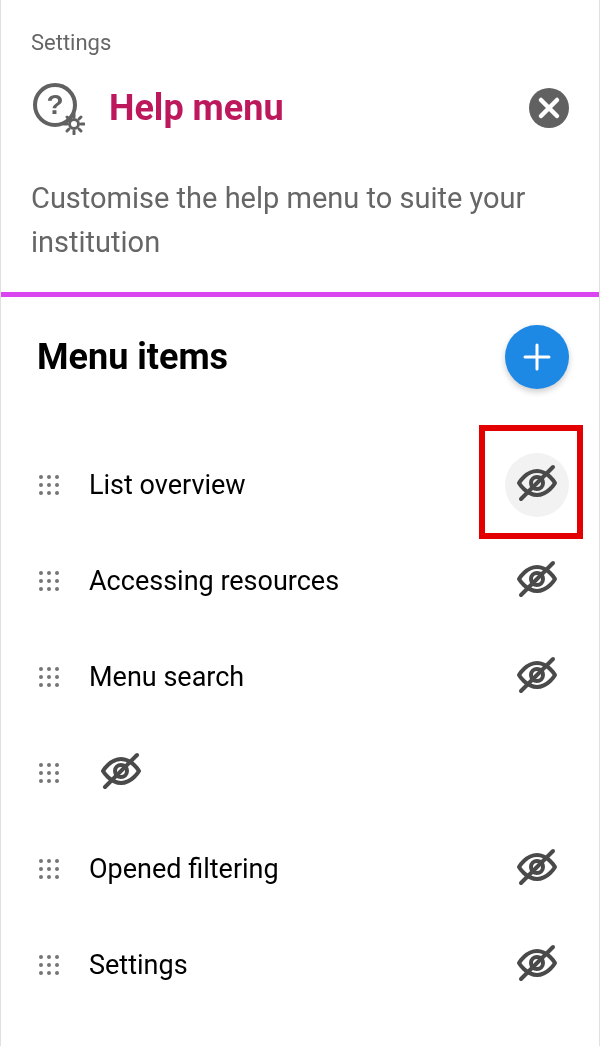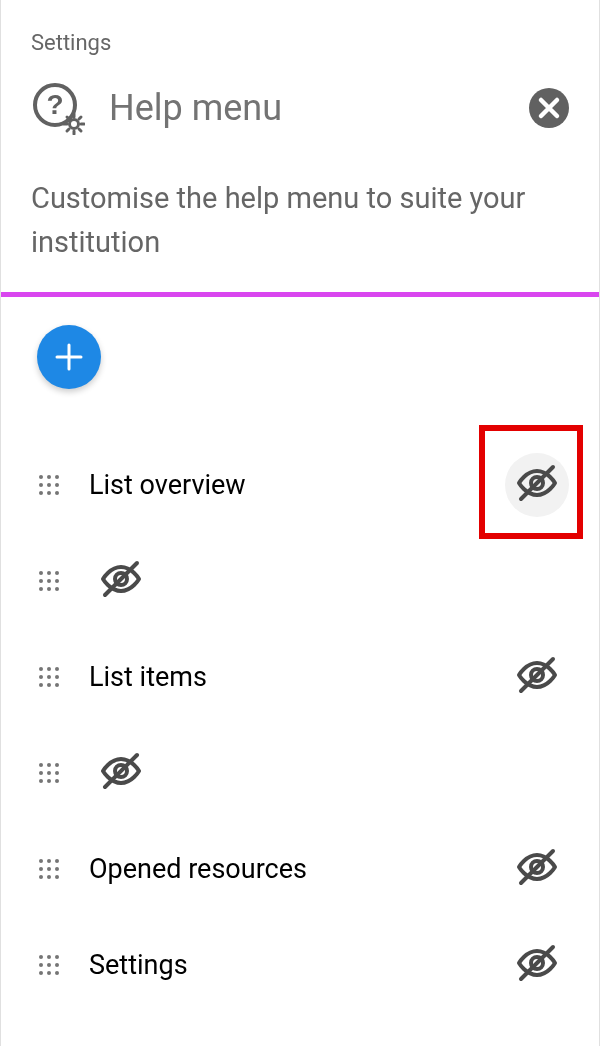--- a/index.html
+++ b/index.html
@@ -34,22 +34,22 @@
       gap: 24px;
       margin-bottom: 42px;
     }
     .help-icon {
       width: 54px;
       height: 54px;
       flex-shrink: 0;
     }
     .help-title {
       font-size: 36px;
-      font-weight: 400;
-      color: #737373;
+      font-weight: 700;
+      color: #be185d;
       flex: 1;
     }
     .close-icon {
       width: 40px;
       height: 40px;
       cursor: pointer;
       flex-shrink: 0;
     }
     .description {
       font-size: 29px;
@@ -161,20 +161,21 @@
           <path d="M 12 12 L 28 28 M 28 12 L 12 28" stroke="#fff" stroke-width="4.5" stroke-linecap="round"></path>
         </svg>
       </span>
     </div>
 
     <div class="description">Customise the help menu to suite your institution</div>
   </div>
 
   <div class="content-section">
     <div class="section-header-row">
+      <div class="section-title">Menu items</div>
       <div class="add-button">
         <svg viewBox="0 0 28 28" width="28" height="28">
           <path d="M 14 2 L 14 26 M 2 14 L 26 14" stroke="#fff" stroke-width="3" stroke-linecap="round"></path>
         </svg>
       </div>
     </div>
 
     <div class="menu-list">
 
     <div class="menu-item">
@@ -210,94 +211,95 @@
                 <circle cx="12" cy="4" r="2"></circle>
                 <circle cx="20" cy="4" r="2"></circle>
     <circle cx="4" cy="12" r="2"></circle>
                 <circle cx="12" cy="12" r="2"></circle>
                 <circle cx="20" cy="12" r="2"></circle>
     <circle cx="4" cy="20" r="2"></circle>
                 <circle cx="12" cy="20" r="2"></circle>
                 <circle cx="20" cy="20" r="2"></circle>
   </g>
 </svg></span>
-          <span class="visibility-button">
-            <span><svg viewBox="0 0 48 48" width="48" height="48">
-  <g fill="none" stroke="#4a4a4a" stroke-width="4" stroke-linecap="round" stroke-linejoin="round">
-    <path d="M 6 24 C 6 24 13 12 24 12 C 35 12 42 24 42 24 C 42 24 35 36 24 36 C 13 36 6 24 6 24 Z"></path>
-    <circle cx="24" cy="24" r="6"></circle>
-    <line x1="8" y1="40" x2="40" y2="8"></line>
-  </g>
-</svg></span>
-          </span>
-        </div>
-        <div class="menu-item">
-          <span class="drag-handle"><svg viewBox="0 0 24 24" width="24" height="24">
-  <g fill="#757575">
-    <circle cx="4" cy="4" r="2"></circle>
-                <circle cx="12" cy="4" r="2"></circle>
-                <circle cx="20" cy="4" r="2"></circle>
-    <circle cx="4" cy="12" r="2"></circle>
-                <circle cx="12" cy="12" r="2"></circle>
-                <circle cx="20" cy="12" r="2"></circle>
-    <circle cx="4" cy="20" r="2"></circle>
-                <circle cx="12" cy="20" r="2"></circle>
-                <circle cx="20" cy="20" r="2"></circle>
-  </g>
-</svg></span>
-          <span class="item-label">List items</span>
-          <span class="visibility-button">
-            <span><svg viewBox="0 0 48 48" width="48" height="48">
-  <g fill="none" stroke="#4a4a4a" stroke-width="4" stroke-linecap="round" stroke-linejoin="round">
-    <path d="M 6 24 C 6 24 13 12 24 12 C 35 12 42 24 42 24 C 42 24 35 36 24 36 C 13 36 6 24 6 24 Z"></path>
-    <circle cx="24" cy="24" r="6"></circle>
-    <line x1="8" y1="40" x2="40" y2="8"></line>
-  </g>
-</svg></span>
-          </span>
-        </div>
-        <div class="menu-item">
-          <span class="drag-handle"><svg viewBox="0 0 24 24" width="24" height="24">
-  <g fill="#757575">
-    <circle cx="4" cy="4" r="2"></circle>
-                <circle cx="12" cy="4" r="2"></circle>
-                <circle cx="20" cy="4" r="2"></circle>
-    <circle cx="4" cy="12" r="2"></circle>
-                <circle cx="12" cy="12" r="2"></circle>
-                <circle cx="20" cy="12" r="2"></circle>
-    <circle cx="4" cy="20" r="2"></circle>
-                <circle cx="12" cy="20" r="2"></circle>
-                <circle cx="20" cy="20" r="2"></circle>
-  </g>
-</svg></span>
-          <span class="visibility-button">
-            <span><svg viewBox="0 0 48 48" width="48" height="48">
-  <g fill="none" stroke="#4a4a4a" stroke-width="4" stroke-linecap="round" stroke-linejoin="round">
-    <path d="M 6 24 C 6 24 13 12 24 12 C 35 12 42 24 42 24 C 42 24 35 36 24 36 C 13 36 6 24 6 24 Z"></path>
-    <circle cx="24" cy="24" r="6"></circle>
-    <line x1="8" y1="40" x2="40" y2="8"></line>
-  </g>
-</svg></span>
-          </span>
-        </div>
-        <div class="menu-item">
-          <span class="drag-handle"><svg viewBox="0 0 24 24" width="24" height="24">
-  <g fill="#757575">
-    <circle cx="4" cy="4" r="2"></circle>
-                <circle cx="12" cy="4" r="2"></circle>
-                <circle cx="20" cy="4" r="2"></circle>
-    <circle cx="4" cy="12" r="2"></circle>
-                <circle cx="12" cy="12" r="2"></circle>
-                <circle cx="20" cy="12" r="2"></circle>
-    <circle cx="4" cy="20" r="2"></circle>
-                <circle cx="12" cy="20" r="2"></circle>
-                <circle cx="20" cy="20" r="2"></circle>
-  </g>
-</svg></span>
-          <span class="item-label">Opened resources</span>
+          <span class="item-label">Accessing resources</span>
+          <span class="visibility-button">
+            <span><svg viewBox="0 0 48 48" width="48" height="48">
+  <g fill="none" stroke="#4a4a4a" stroke-width="4" stroke-linecap="round" stroke-linejoin="round">
+    <path d="M 6 24 C 6 24 13 12 24 12 C 35 12 42 24 42 24 C 42 24 35 36 24 36 C 13 36 6 24 6 24 Z"></path>
+    <circle cx="24" cy="24" r="6"></circle>
+    <line x1="8" y1="40" x2="40" y2="8"></line>
+  </g>
+</svg></span>
+          </span>
+        </div>
+        <div class="menu-item">
+          <span class="drag-handle"><svg viewBox="0 0 24 24" width="24" height="24">
+  <g fill="#757575">
+    <circle cx="4" cy="4" r="2"></circle>
+                <circle cx="12" cy="4" r="2"></circle>
+                <circle cx="20" cy="4" r="2"></circle>
+    <circle cx="4" cy="12" r="2"></circle>
+                <circle cx="12" cy="12" r="2"></circle>
+                <circle cx="20" cy="12" r="2"></circle>
+    <circle cx="4" cy="20" r="2"></circle>
+                <circle cx="12" cy="20" r="2"></circle>
+                <circle cx="20" cy="20" r="2"></circle>
+  </g>
+</svg></span>
+          <span class="item-label">Menu search</span>
+          <span class="visibility-button">
+            <span><svg viewBox="0 0 48 48" width="48" height="48">
+  <g fill="none" stroke="#4a4a4a" stroke-width="4" stroke-linecap="round" stroke-linejoin="round">
+    <path d="M 6 24 C 6 24 13 12 24 12 C 35 12 42 24 42 24 C 42 24 35 36 24 36 C 13 36 6 24 6 24 Z"></path>
+    <circle cx="24" cy="24" r="6"></circle>
+    <line x1="8" y1="40" x2="40" y2="8"></line>
+  </g>
+</svg></span>
+          </span>
+        </div>
+        <div class="menu-item">
+          <span class="drag-handle"><svg viewBox="0 0 24 24" width="24" height="24">
+  <g fill="#757575">
+    <circle cx="4" cy="4" r="2"></circle>
+                <circle cx="12" cy="4" r="2"></circle>
+                <circle cx="20" cy="4" r="2"></circle>
+    <circle cx="4" cy="12" r="2"></circle>
+                <circle cx="12" cy="12" r="2"></circle>
+                <circle cx="20" cy="12" r="2"></circle>
+    <circle cx="4" cy="20" r="2"></circle>
+                <circle cx="12" cy="20" r="2"></circle>
+                <circle cx="20" cy="20" r="2"></circle>
+  </g>
+</svg></span>
+          <span class="visibility-button">
+            <span><svg viewBox="0 0 48 48" width="48" height="48">
+  <g fill="none" stroke="#4a4a4a" stroke-width="4" stroke-linecap="round" stroke-linejoin="round">
+    <path d="M 6 24 C 6 24 13 12 24 12 C 35 12 42 24 42 24 C 42 24 35 36 24 36 C 13 36 6 24 6 24 Z"></path>
+    <circle cx="24" cy="24" r="6"></circle>
+    <line x1="8" y1="40" x2="40" y2="8"></line>
+  </g>
+</svg></span>
+          </span>
+        </div>
+        <div class="menu-item">
+          <span class="drag-handle"><svg viewBox="0 0 24 24" width="24" height="24">
+  <g fill="#757575">
+    <circle cx="4" cy="4" r="2"></circle>
+                <circle cx="12" cy="4" r="2"></circle>
+                <circle cx="20" cy="4" r="2"></circle>
+    <circle cx="4" cy="12" r="2"></circle>
+                <circle cx="12" cy="12" r="2"></circle>
+                <circle cx="20" cy="12" r="2"></circle>
+    <circle cx="4" cy="20" r="2"></circle>
+                <circle cx="12" cy="20" r="2"></circle>
+                <circle cx="20" cy="20" r="2"></circle>
+  </g>
+</svg></span>
+          <span class="item-label">Opened filtering</span>
           <span class="visibility-button">
             <span><svg viewBox="0 0 48 48" width="48" height="48">
   <g fill="none" stroke="#4a4a4a" stroke-width="4" stroke-linecap="round" stroke-linejoin="round">
     <path d="M 6 24 C 6 24 13 12 24 12 C 35 12 42 24 42 24 C 42 24 35 36 24 36 C 13 36 6 24 6 24 Z"></path>
     <circle cx="24" cy="24" r="6"></circle>
     <line x1="8" y1="40" x2="40" y2="8"></line>
   </g>
 </svg></span>
           </span>
         </div>

